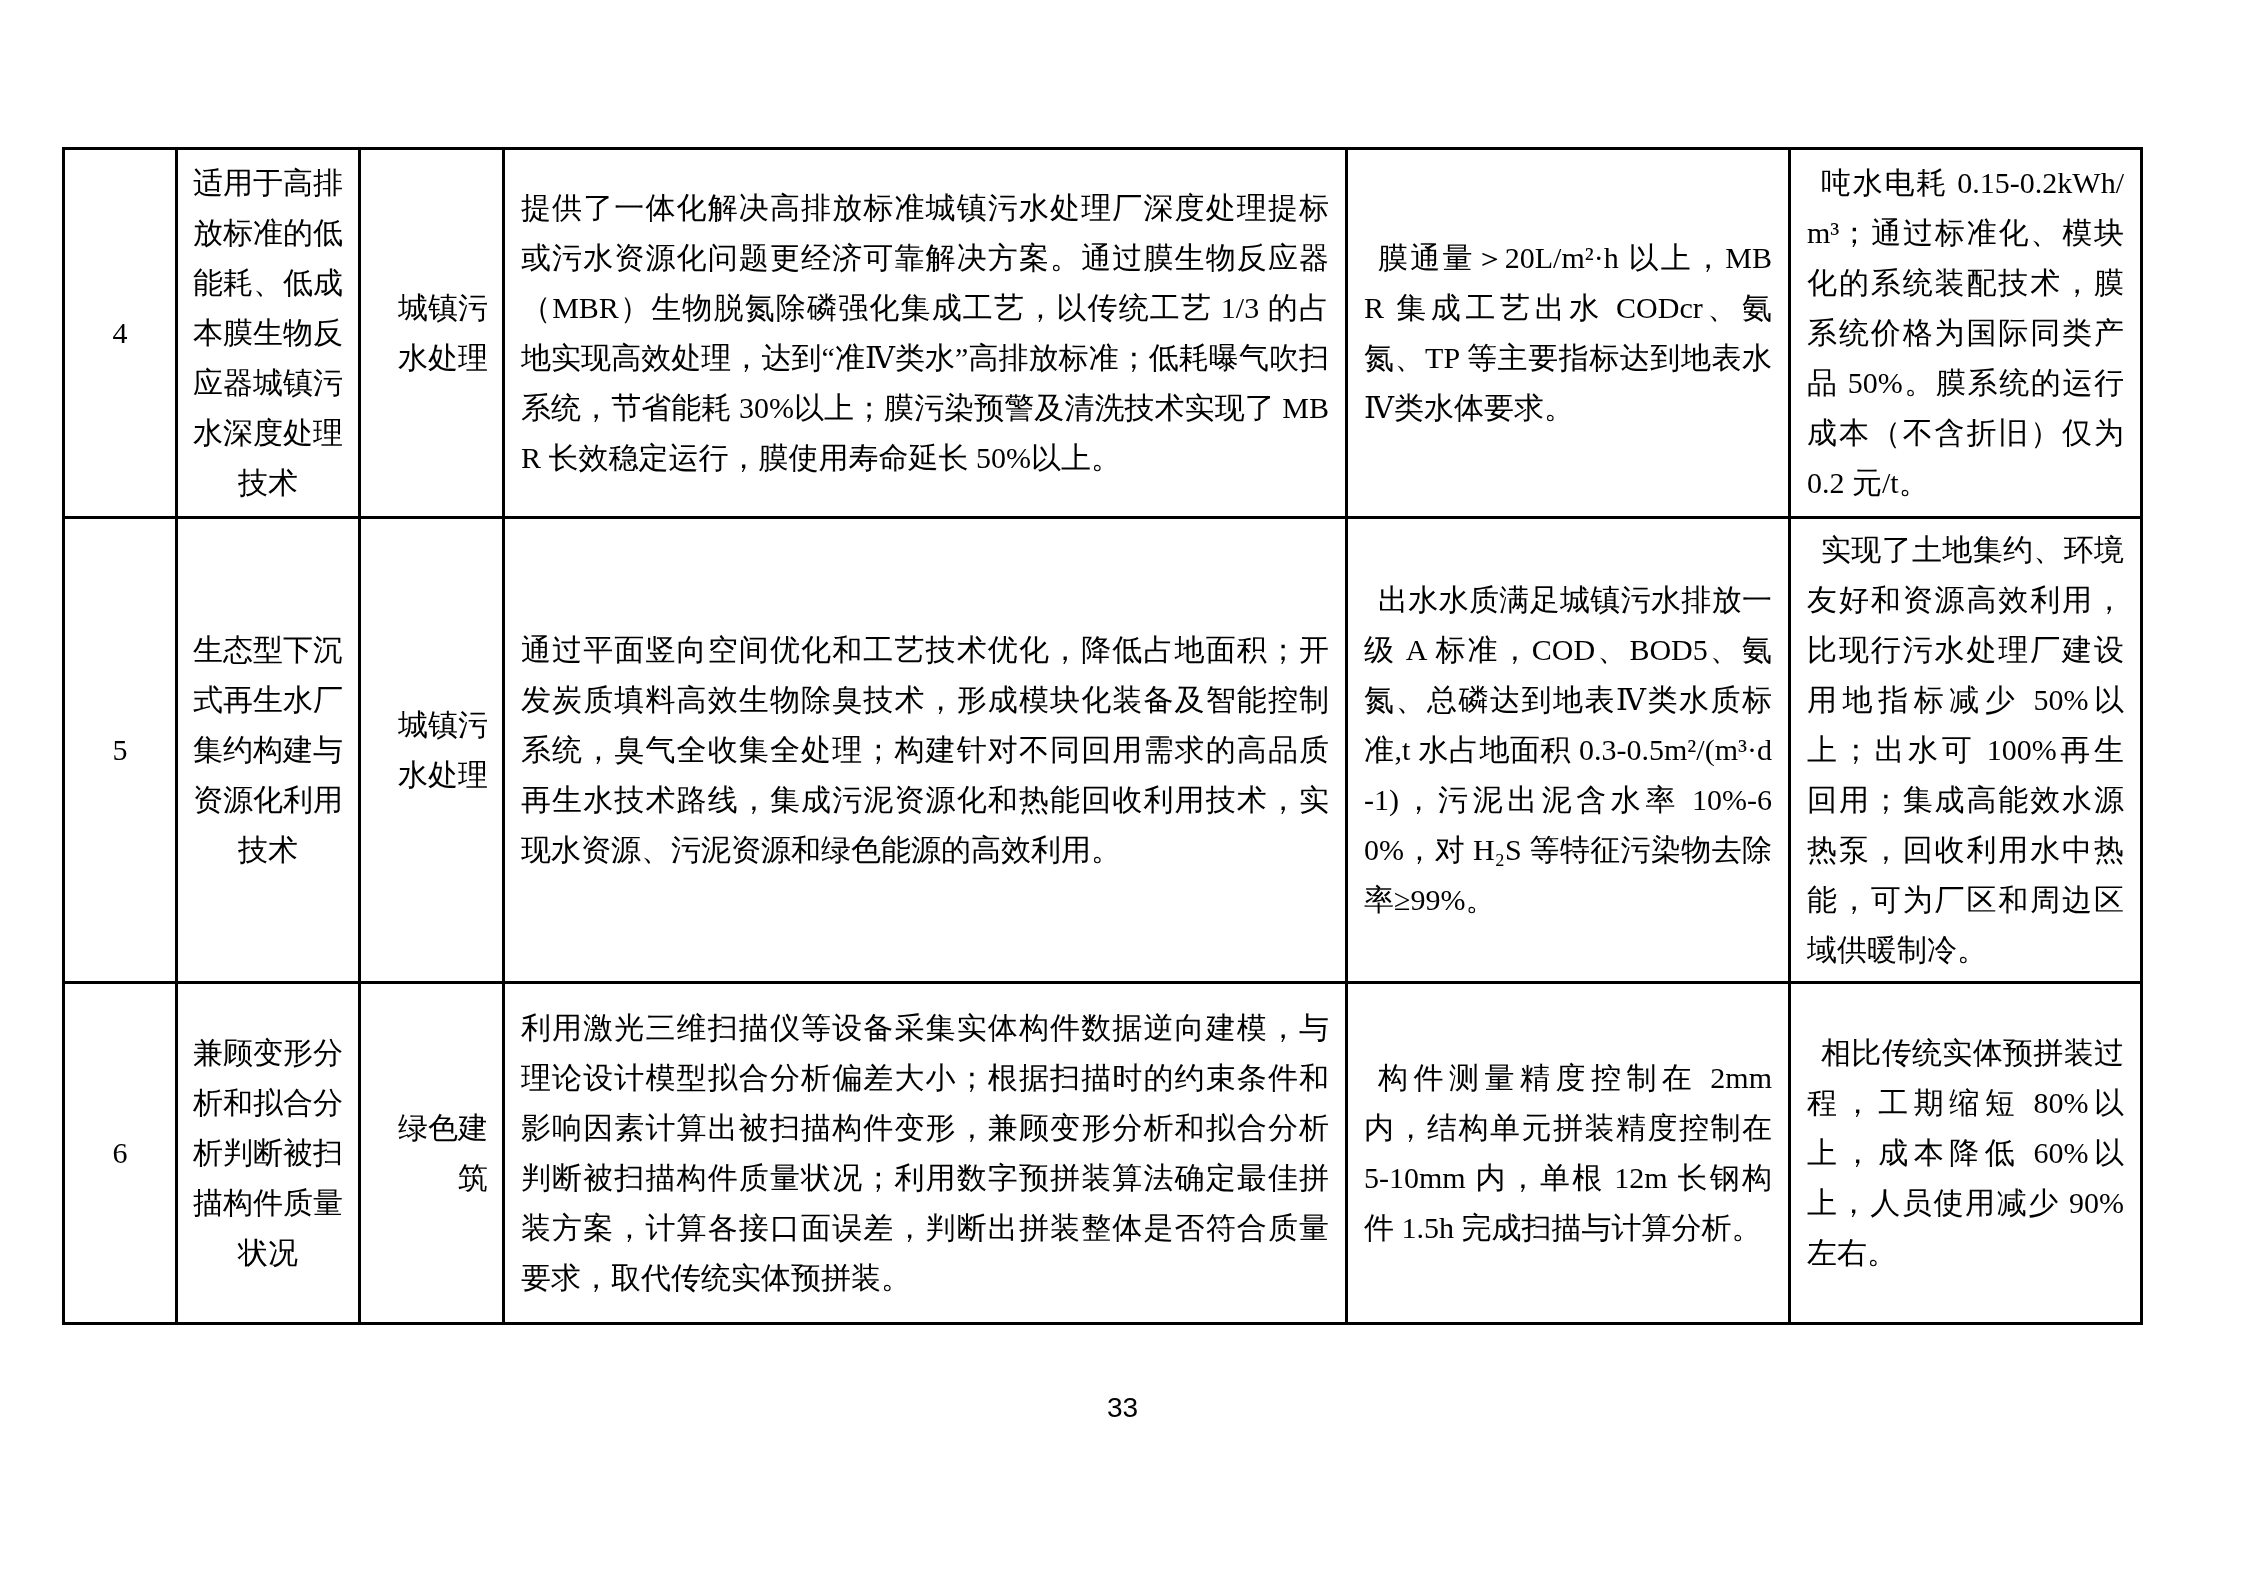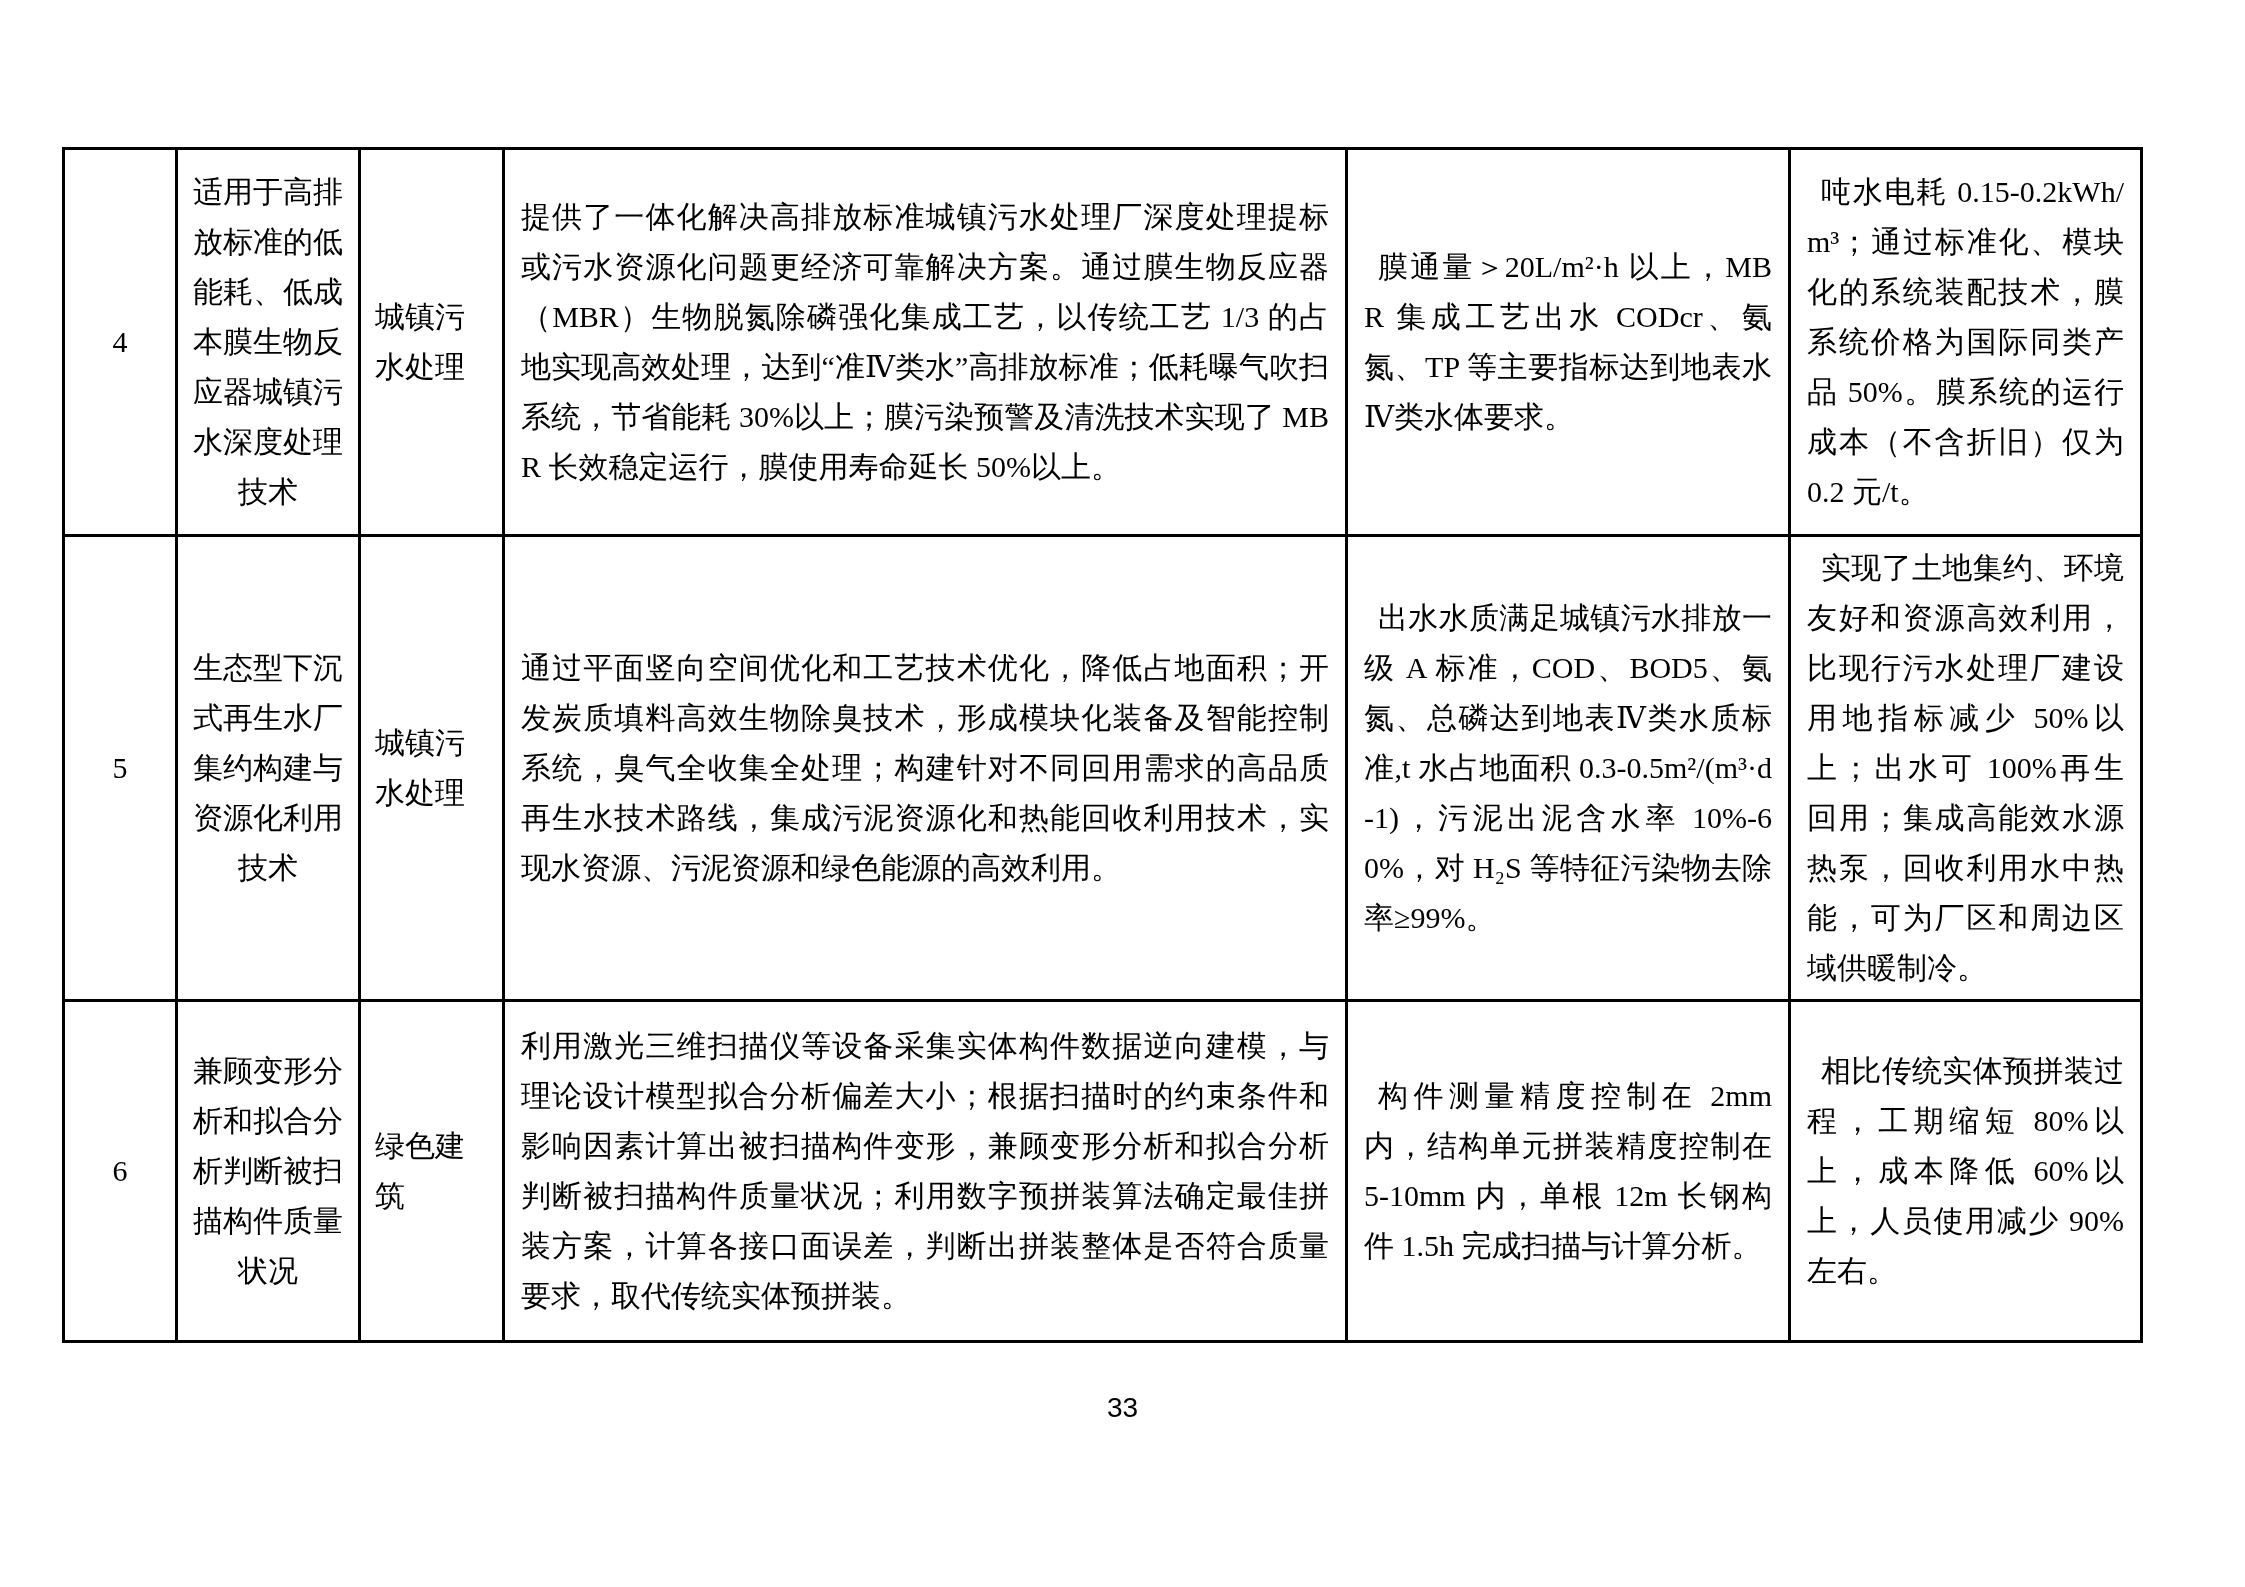--- a/index.html
+++ b/index.html
@@ -40,24 +40,24 @@
   col.c6 { width: 352px; }
   tr.r4 { height: 366px; }
   tr.r5 { height: 399px; }
   tr.r6 { height: 341px; }
   td.cell-num {
     text-align: center;
     font-size: 34px;
   }
   td.cell-name {
     text-align: center;
-    padding: 17px 15px;
+    padding: 8px 15px;
   }
   td.cell-category {
-    text-align: left;
+    text-align: right;
     padding: 0 14px;
   }
   td.cell-desc {
     text-align: justify;
     padding: 6px 16px;
   }
   td.cell-ind, td.cell-ben {
     text-align: justify;
     padding: 6px 16px;
     text-indent: 14px;

